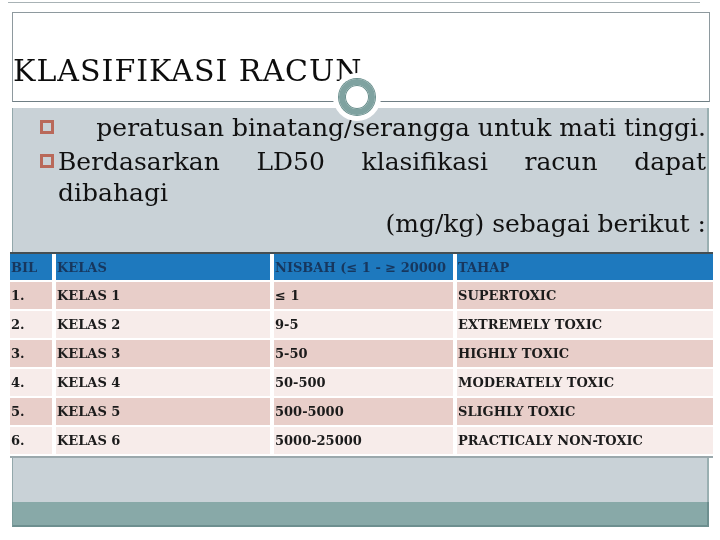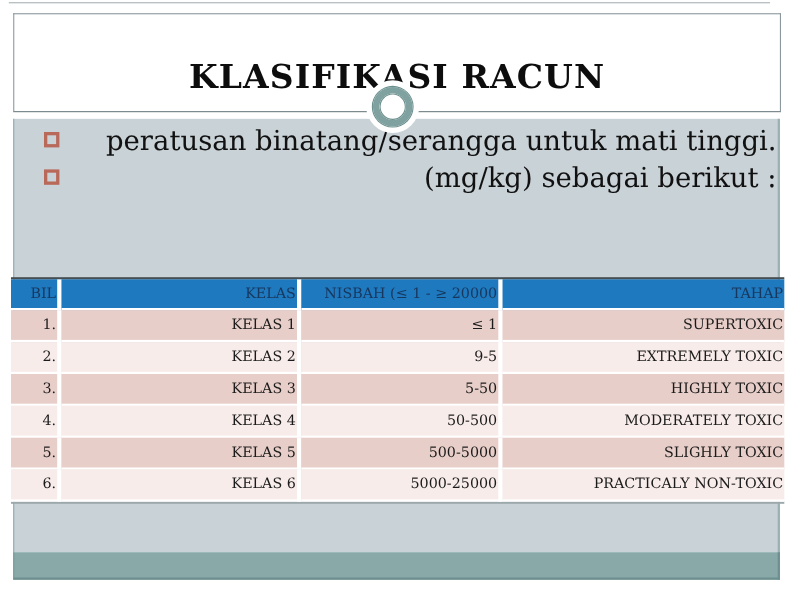--- a/index.html
+++ b/index.html
@@ -18,22 +18,22 @@
   }
   .title-box {
     position: absolute; left: 12px; top: 12px;
     width: 698px; height: 90px;
     background: #ffffff;
     border: 1px solid #8e999e;
     border-bottom: 1px solid #6f7e84;
   }
   .slide-title {
     position: absolute; left: 0; top: 40px; width: 100%;
-    text-align: center;
-    font-size: 30px; font-weight: 700;
+    text-align: left;
+    font-size: 30px; font-weight: 400;
     letter-spacing: 1px;
     color: #0d0d0d;
     white-space: nowrap;
   }
   .ornament-halo {
     position: absolute; left: 333px; top: 73px;
     width: 48px; height: 48px;
     background: #ffffff; border-radius: 50%;
     z-index: 5;
   }
@@ -82,22 +82,22 @@
   .tox-table {
     position: absolute; left: 10px; top: 252px;
     width: 703px;
     border-collapse: separate;
     border-spacing: 0;
     table-layout: fixed;
     border-top: 2px solid #454e52;
     border-bottom: 2px solid #9ba8ac;
   }
   .tox-table th, .tox-table td {
-    text-align: right; vertical-align: middle;
-    font-weight: 400;
+    text-align: left; vertical-align: middle;
+    font-weight: 700;
     font-size: 13px;
     border-right: 4px solid #ffffff;
     border-bottom: 2px solid #ffffff;
     overflow: hidden; white-space: nowrap;
   }
   .tox-table th:last-child, .tox-table td:last-child { border-right: none; }
   .tox-table th {
     height: 28px;
     background: var(--header-blue, #1e79be);
     color: var(--header-text, #17375e);
@@ -124,20 +124,21 @@
   <div class="content-panel"></div>
   <div class="footer-band"></div>
 
   <div class="bullet-list">
     <div class="bullet-item">
       <span class="bullet-square"></span>
       <div class="bullet-line">peratusan binatang/serangga untuk mati tinggi.</div>
     </div>
     <div class="bullet-item">
       <span class="bullet-square"></span>
+      <div class="bullet-line stretch">Berdasarkan LD50 klasifikasi racun dapat dibahagi</div>
       <div class="bullet-line">(mg/kg) sebagai berikut :</div>
     </div>
   </div>
 
   <table class="tox-table">
     <colgroup>
       <col style="width:46px">
         <col style="width:218px">
       <col style="width:183px">
         <col style="width:256px">

